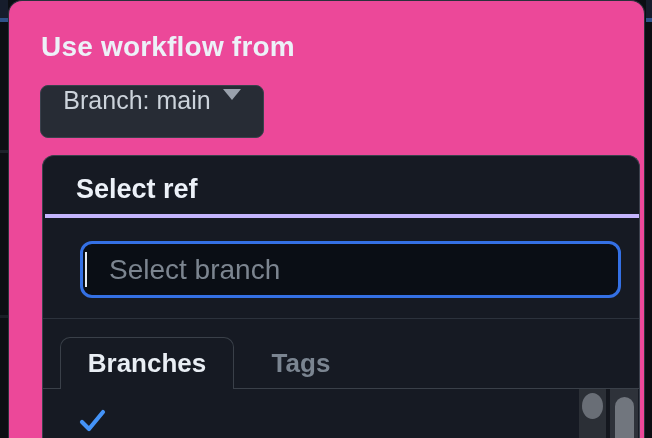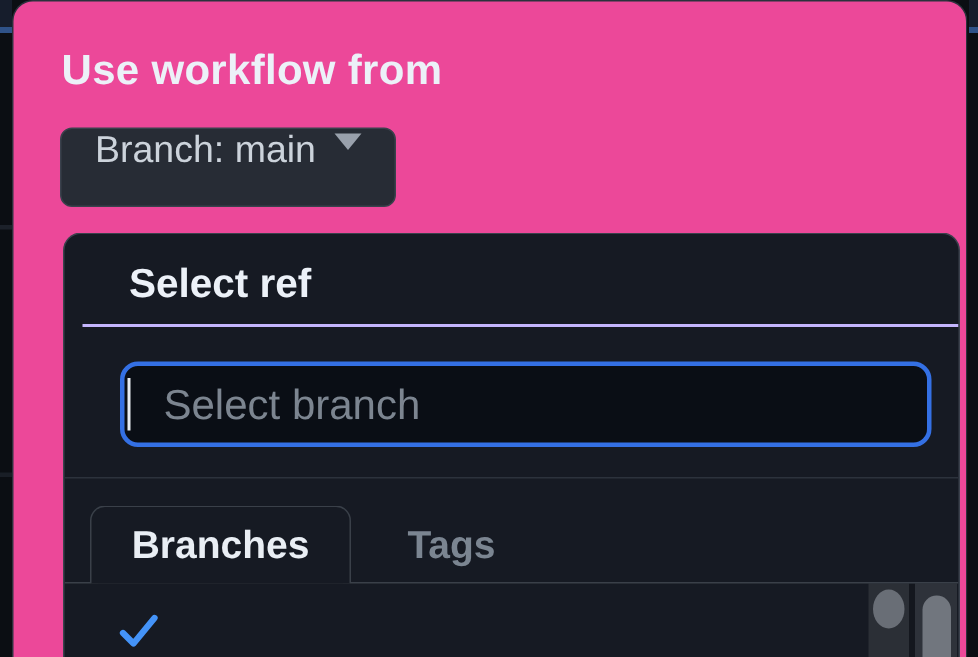--- a/index.html
+++ b/index.html
@@ -46,22 +46,22 @@
 
   
   .ref-panel {
     position:absolute; left:33px; top:154px; width:598px; height:284px;
     background:#161a23;
     border:1px solid #3b414c; border-bottom:none;
     border-radius:12px 12px 0 0;
     overflow:hidden;
   }
   .ref-panel-header {
-    position:absolute; left:12px; top:0; right:0; height:62px;
-    border-bottom:2px solid #c4b5fd;
+    position:absolute; left:2px; top:0; right:0; height:62px;
+    border-bottom:4px solid #c4b5fd;
   }
   .ref-panel-title {
     position:absolute; left:31px; top:18px;
     font-size:27px; font-weight:700; color:#ecf1f8;
   }
   .search-row {
     position:absolute; left:0; top:62px; right:0; height:101px;
     border-bottom:1px solid #2c323c;
   }
   .search-input-wrap { position:absolute; left:19px; top:23px; width:559px; height:57px;padding-left:18px; }

